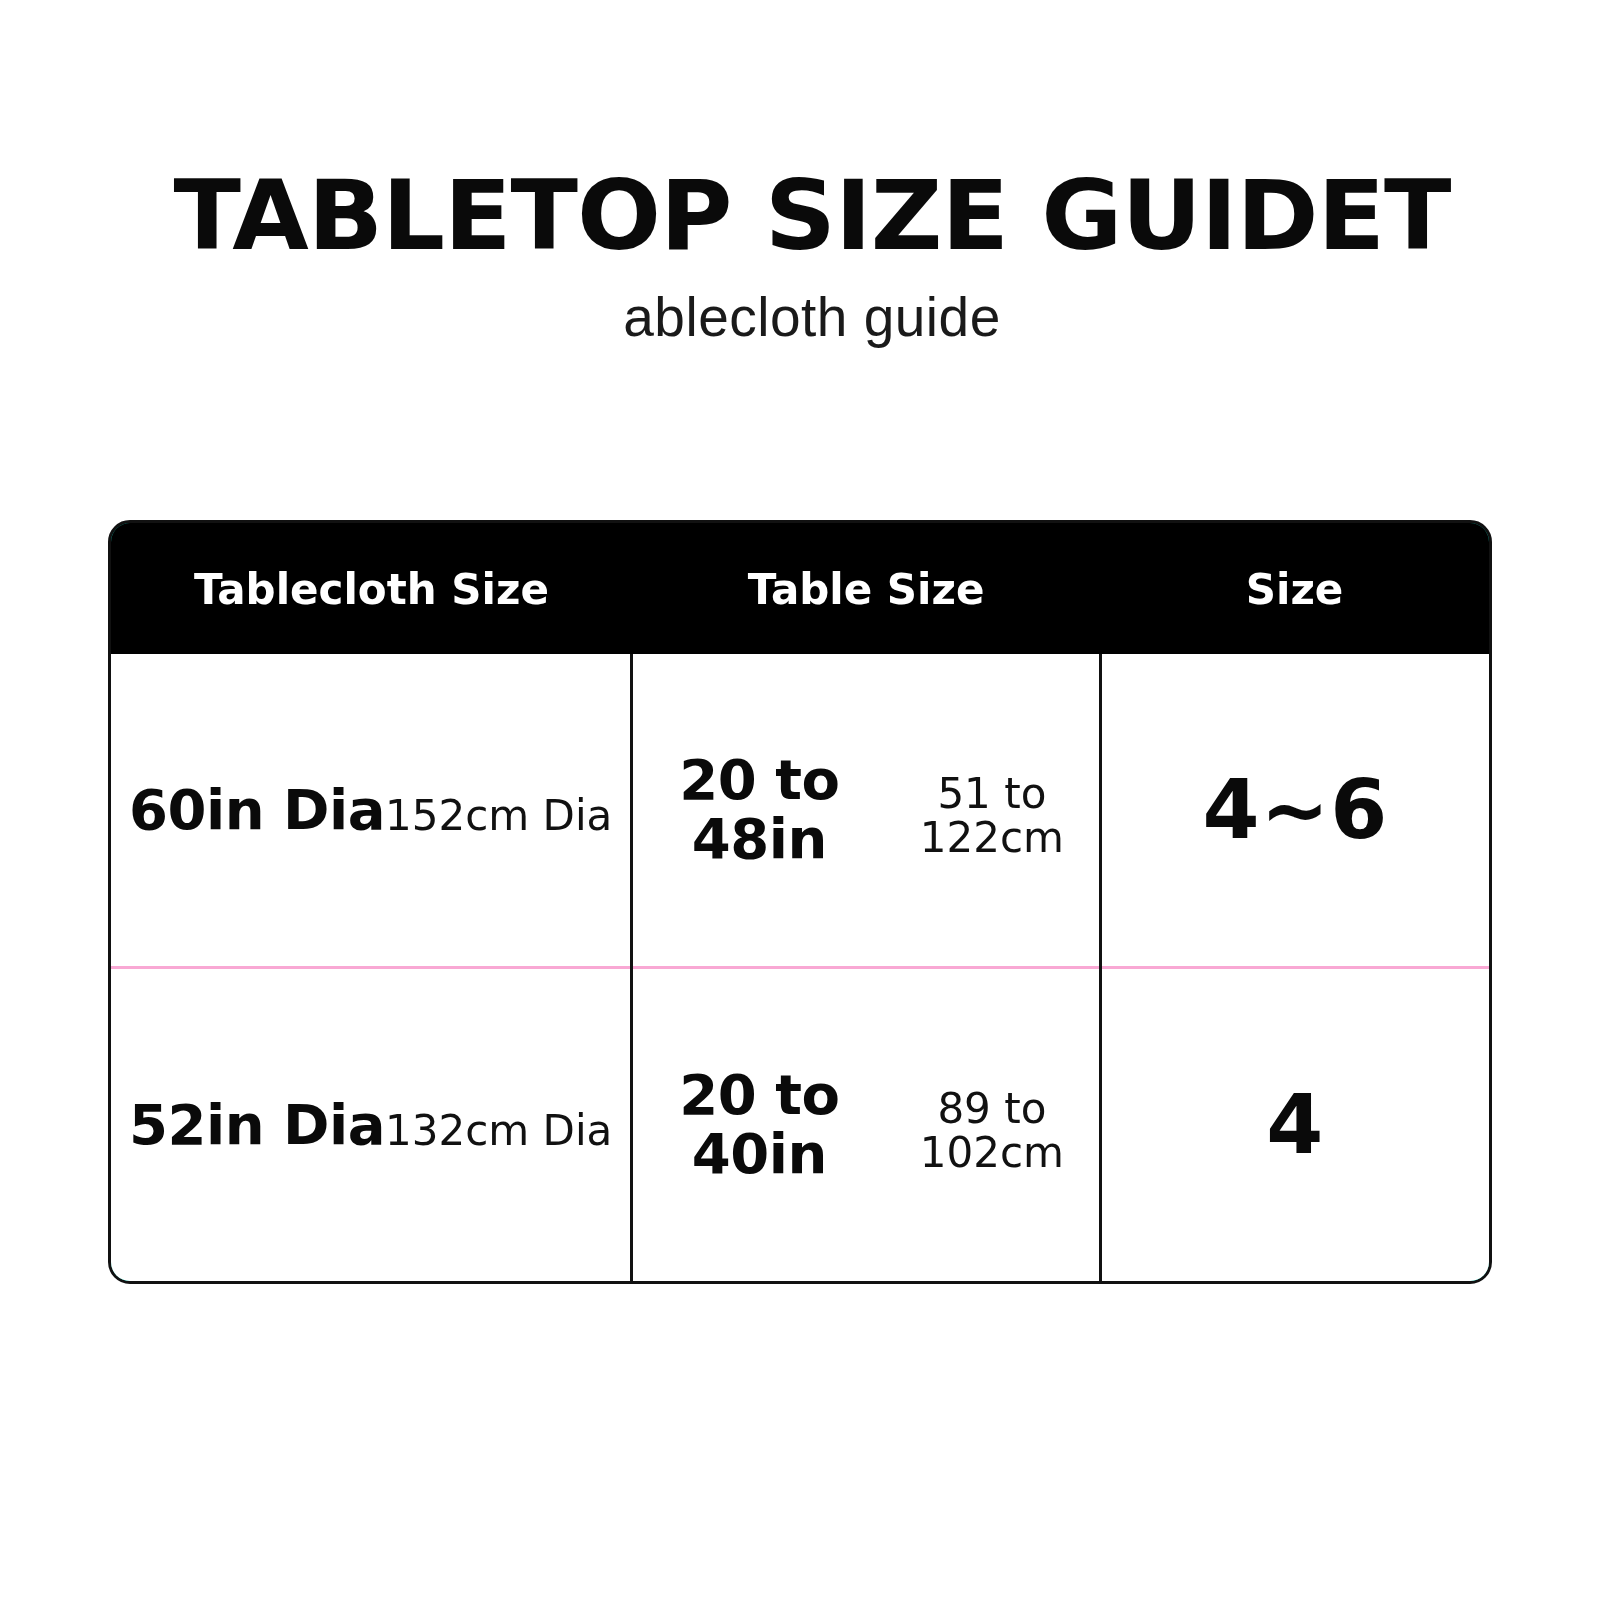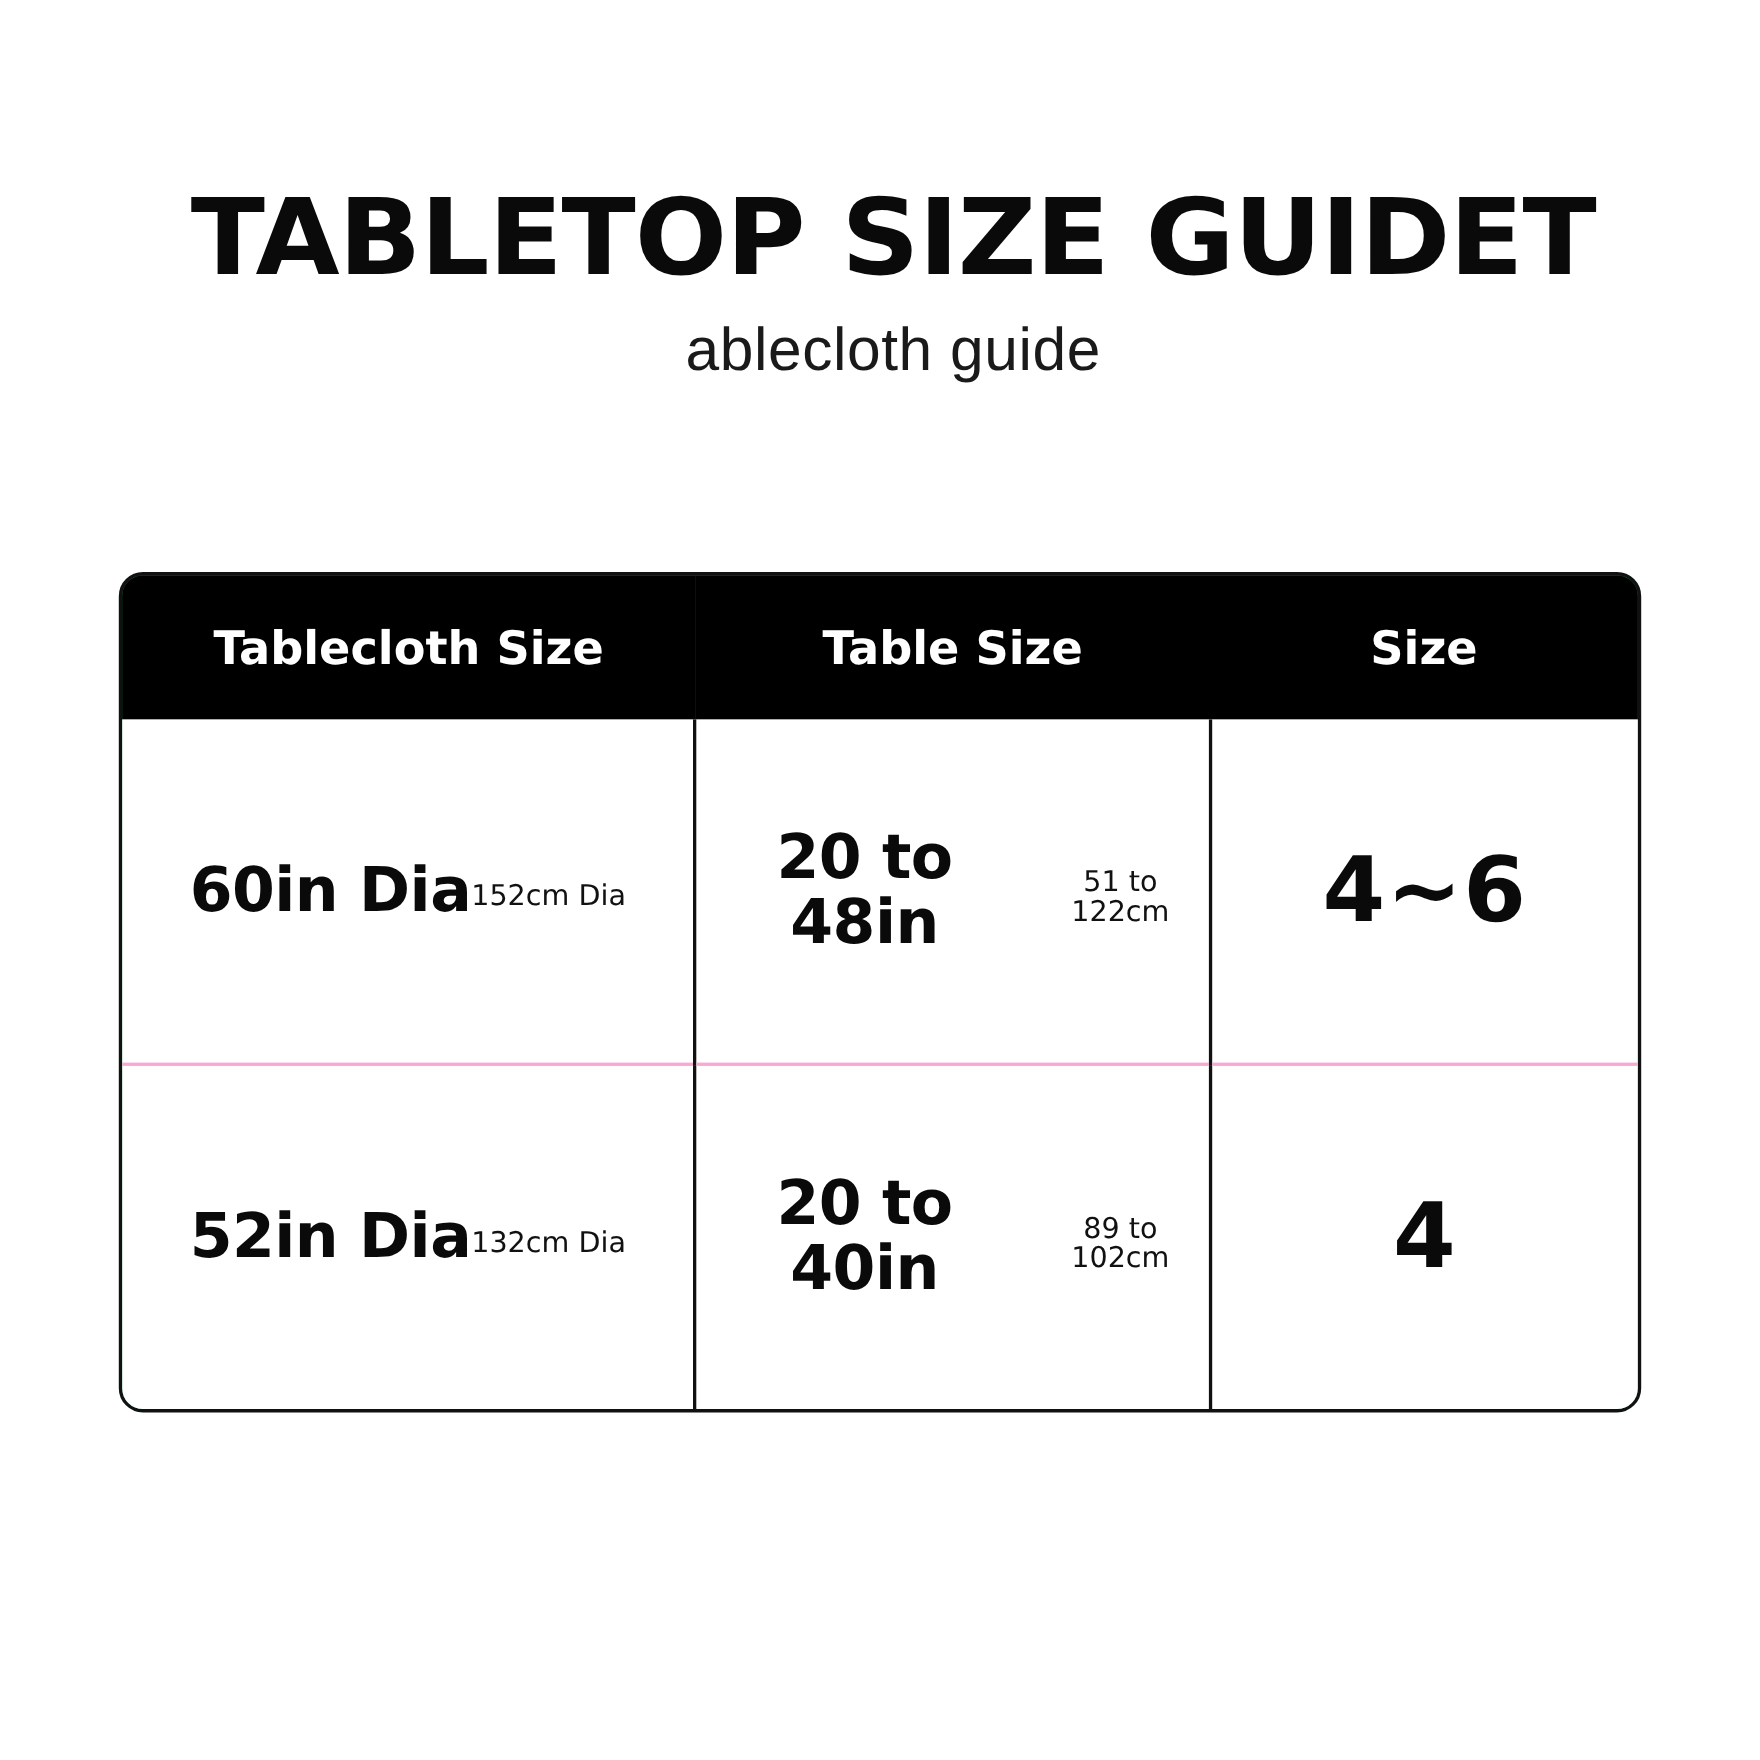--- a/index.html
+++ b/index.html
@@ -53,21 +53,21 @@
   
   .table-wrap {
     position: absolute;
     left: 108px;
     top: 520px;
     width: 1384px;
     border: 3px solid #111111;
     border-radius: 22px;
     overflow: hidden;
     box-sizing: border-box;
-    background: #15803d;
+    background: #14b8a6;
   }
 
   .table {
     width: 100%;
     border-collapse: collapse;
     table-layout: fixed;
   }
 
   .table thead tr {
     background: #000000;
@@ -109,21 +109,21 @@
     font-weight: 700;
     font-size: 56px;
     color: #0a0a0a;
     line-height: 1.05;
     letter-spacing: -0.5px;
   }
 
   .cell-sub {
     font-family: "DejaVu Sans", sans-serif;
     font-weight: 400;
-    font-size: 26px;
+    font-size: 42px;
     color: #111111;
     margin-top: 12px;
     line-height: 1.05;
   }
 
   .cell-seats {
     font-family: "DejaVu Sans", sans-serif;
     font-weight: 700;
     font-size: 82px;
     color: #0a0a0a;

